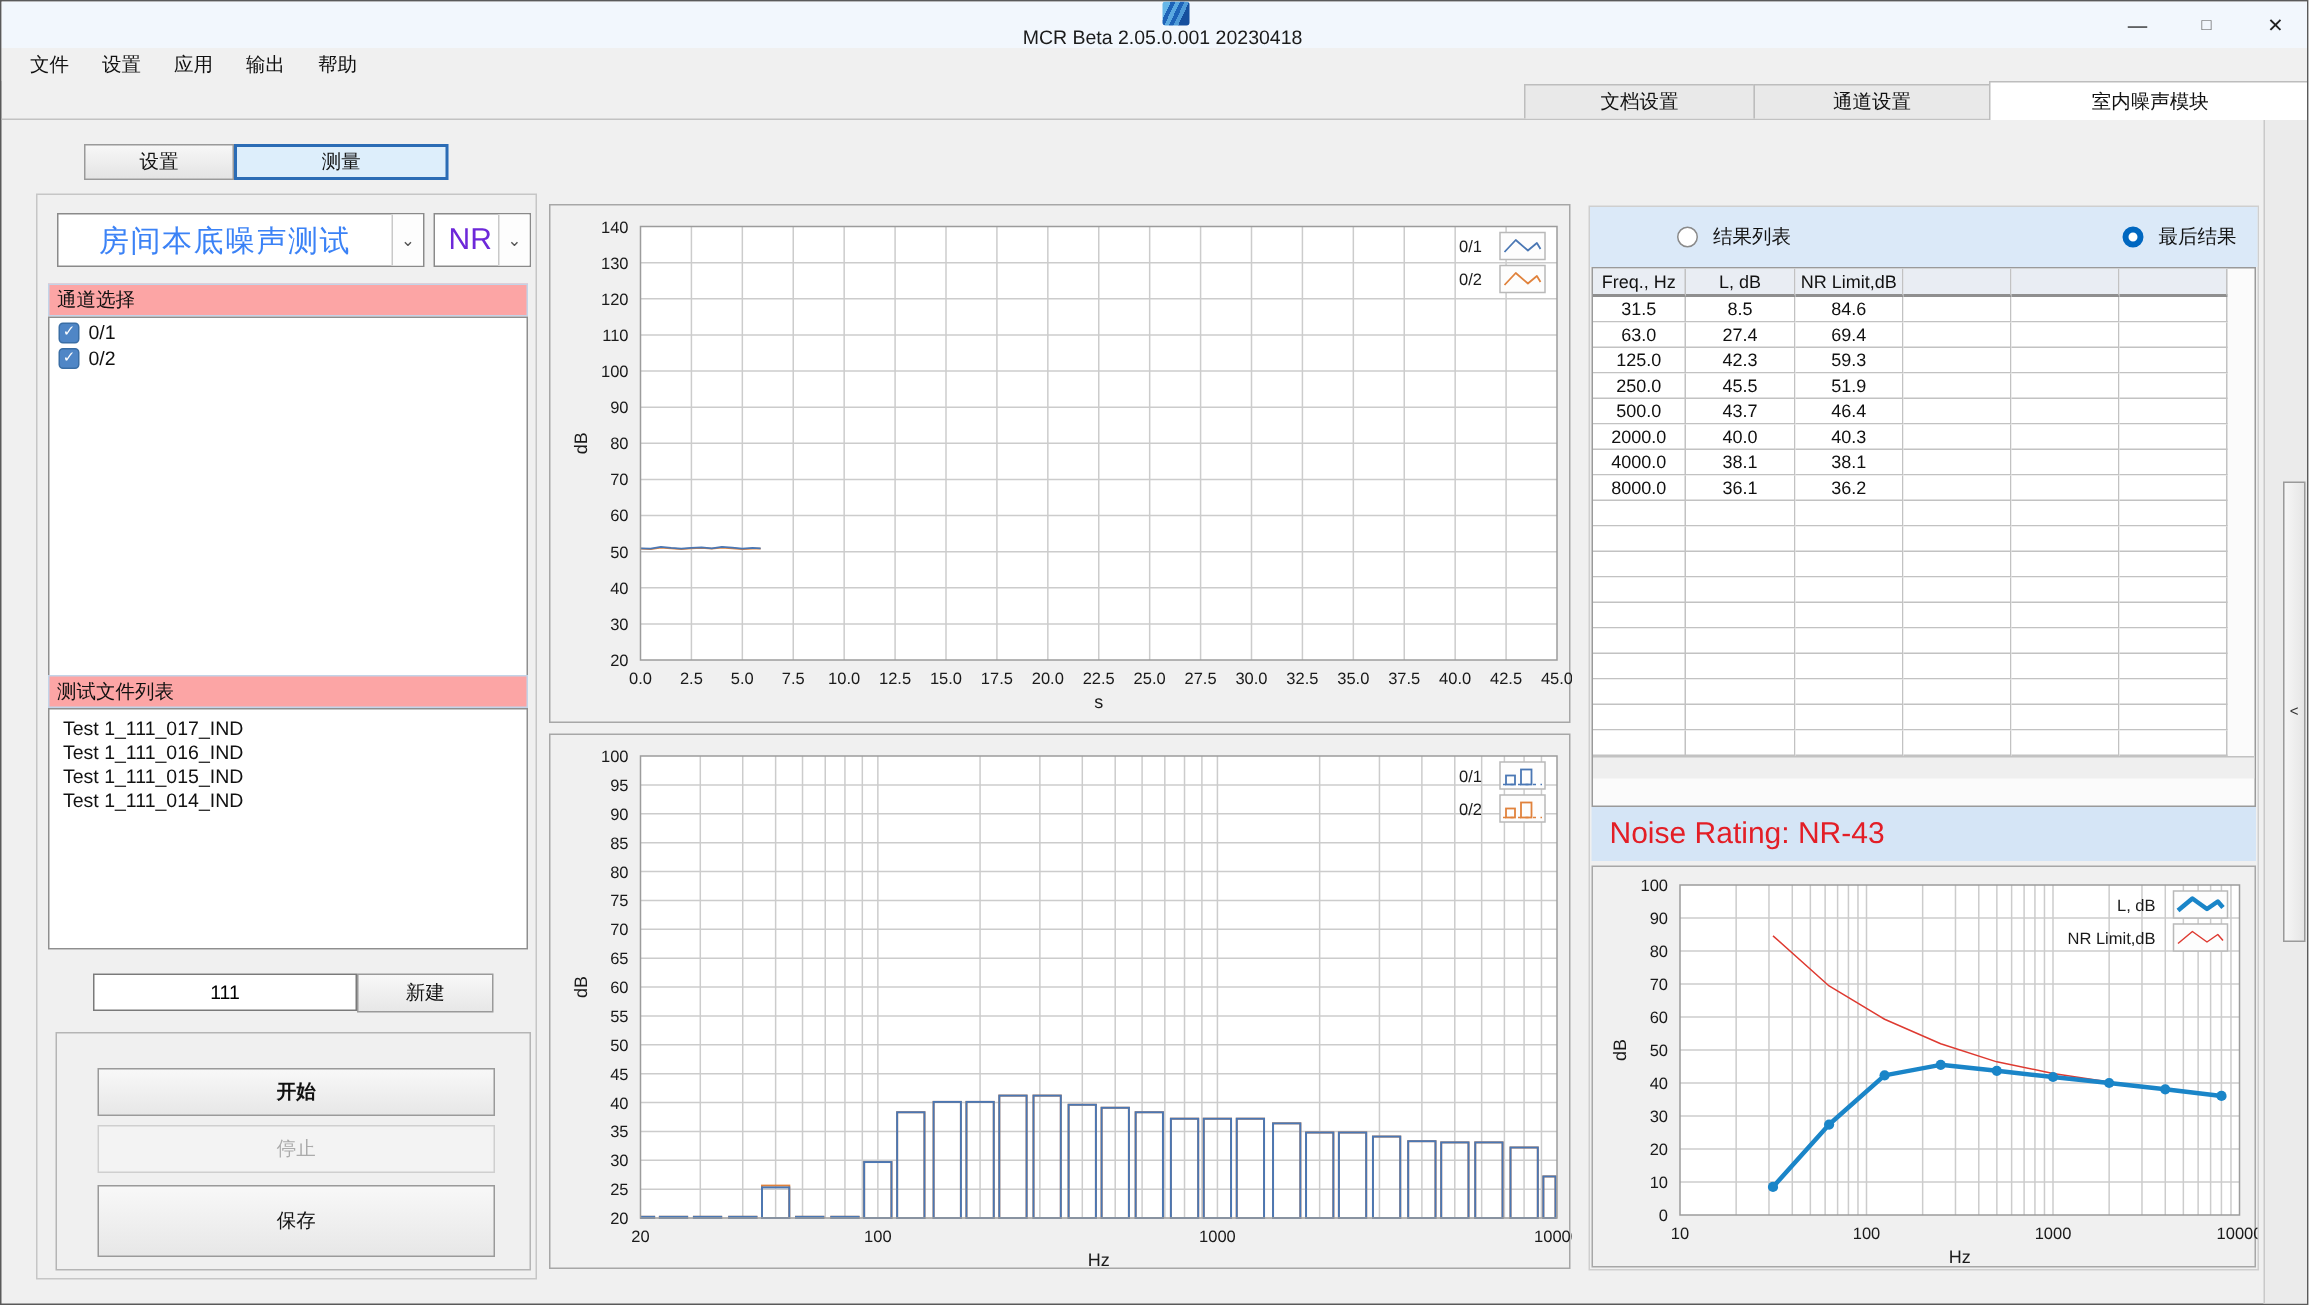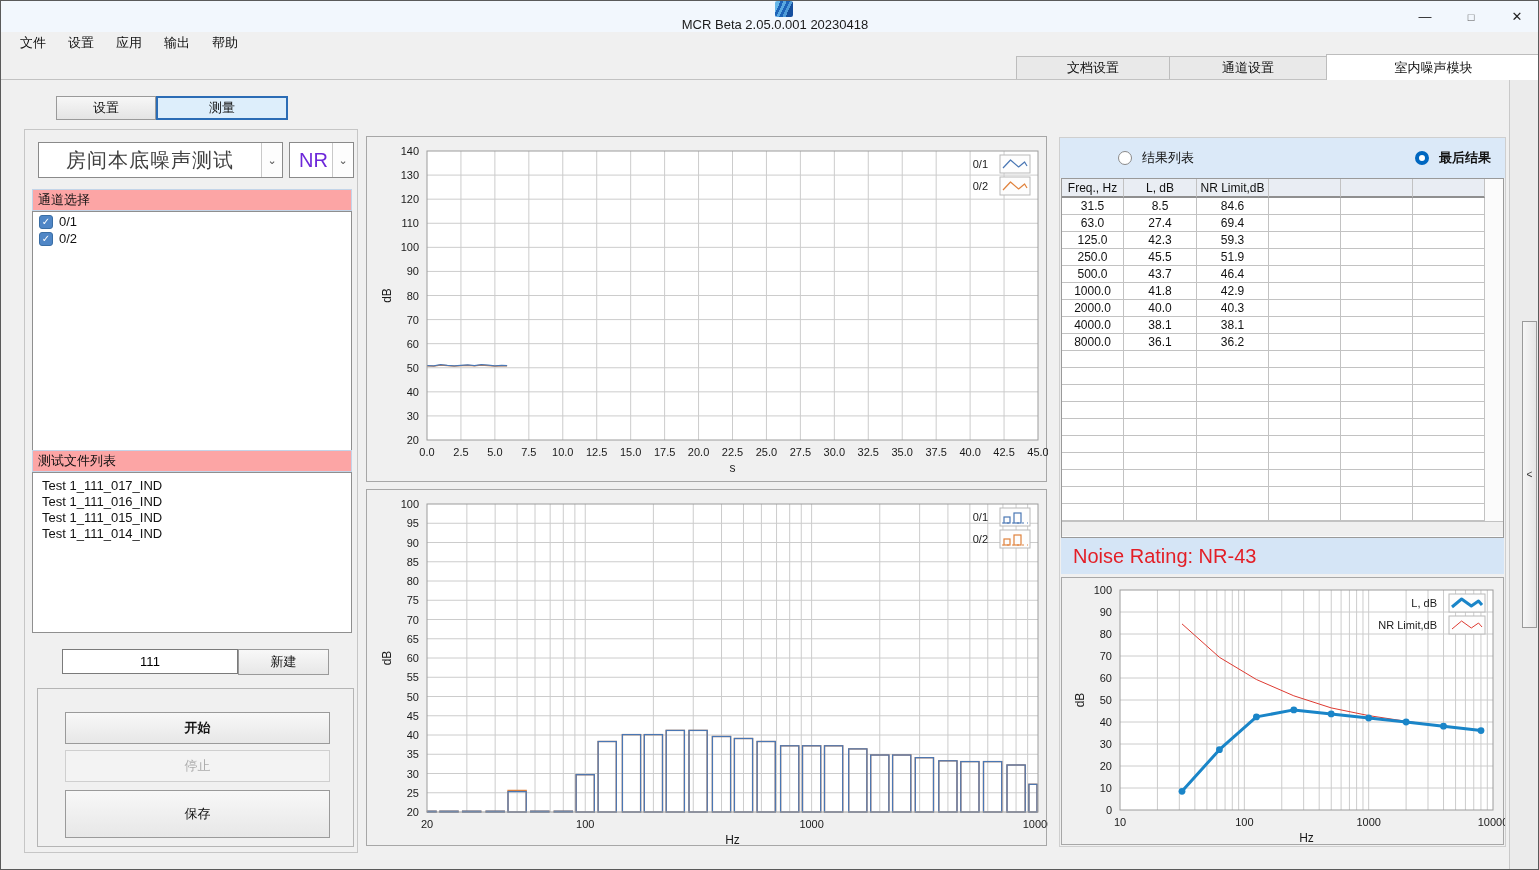--- a/index.html
+++ b/index.html
@@ -33,21 +33,21 @@
     font-size:13px; margin-right:-1px; }
   .tab.sel { background:#fff; height:26px; margin-bottom:-1px; z-index:2; }
   
   .subtab { position:absolute; height:24px; display:flex; align-items:center; justify-content:center; font-size:13px; }
   .subtab.plain { background:linear-gradient(#f7f7f7,#e4e4e4); border:1px solid #9a9a9a; }
   .subtab.sel   { background:#ddeefb; border:2px solid #2b6cb5; }
   
   .panelbox { position:absolute; border:1px solid #c6c6c6; background:#f0f0f0; }
   .combo { position:absolute; background:#fff; border:1px solid #8a8a8a; display:flex; align-items:center; }
   .combo .val { flex:1; text-align:center; overflow:hidden; white-space:nowrap; }
-  .combo .val.red { color:#404040; font-family:Liberation Mono, monospace; font-size:20px; letter-spacing:1px; }
+  .combo .val.red { color:#3b82f6; font-family:Liberation Mono, monospace; font-size:20px; letter-spacing:1px; }
   .combo .val.nr { font-size:20px; color:#6d28d9; text-align:left; padding-left:9px; }
   .combo .arrow { width:21px; align-self:stretch; border-left:1px solid #c9c9c9;
     display:flex; align-items:center; justify-content:center; color:#555; font-size:11px; background:#fdfdfd; }
   .sechead { position:absolute; background:#fca5a5; font-size:13px; display:flex; align-items:center; padding-left:5px; border:1px solid #c3d4e8; }
   .listbox { position:absolute; background:#fff; border:1px solid #8f8f8f; overflow:hidden; }
   .chanrow { display:flex; align-items:center; gap:6px; padding:2px 0 0 6px; font-size:13px; }
   .cbx { width:14px; height:14px; background:#4f86c6; border:1px solid #3a6ea5; border-radius:3px;
     color:#fff; font-size:10px; display:flex; align-items:center; justify-content:center; }
   .filerow { font-size:13px; padding:1px 0 0 9px; white-space:nowrap; }
   .txtinput { position:absolute; background:#fff; border:1px solid #7a7a7a; font-size:13px;
@@ -106,21 +106,21 @@
       <div class="menu-item">帮助</div>
     </div>
 
   <div class="tabstrip" id="tabstrip">
       <div class="tab" style="width: 154px;">文档设置</div>
       <div class="tab" style="width: 158px;">通道设置</div>
       <div class="tab sel" style="width: 215px;">室内噪声模块</div>
     </div>
 
   <div class="subtab plain" style="left:55px; top:95px; width:100px;">设置</div>
-  <div class="subtab sel" style="left:155px; top:95px; width:132px;">测量</div>
+  <div class="subtab sel" style="left:155px; top:95px; width:143px;">测量</div>
 
   <div class="panelbox" style="left:23px; top:128px; width:334px; height:724px;">
 
     <div class="combo" style="left:13px; top:12px; width:245px; height:36px;">
       <div class="val red">房间本底噪声测试</div>
       <div class="arrow">⌄</div>
     </div>
     <div class="combo" style="left:264px; top:12px; width:65px; height:36px;">
       <div class="val nr">NR</div>
       <div class="arrow">⌄</div>
@@ -363,21 +363,21 @@
         <line x1="635" y1="55" x2="661" y2="55" stroke="#e0823c" stroke-dasharray="2 3"></line>
         <text class="tk" x="621" y="53" text-anchor="end" font-size="12">0/2</text>
       </svg></div>
 
   <div class="panelbox" style="left:1058px; top:136px; width:447px; height:710px; border-color:#cfcfcf;">
 
     <div class="radiobar">
       <span class="radio off" style="margin-left:22px;"></span>
       <span style="margin-left:10px;">结果列表</span>
       <span class="radio on" style="margin-left:auto;"></span>
-      <span style="margin-left:10px; margin-right:14px;font-weight:bold;">最后结果</span>
+      <span style="margin-left:10px; margin-right:14px;">最后结果</span>
     </div>
 
     <div class="results-wrap" id="results-table">
         <div class="tr head">
           <div class="td">Freq., Hz</div>
           <div class="td">L, dB</div>
           <div class="td">NR Limit,dB</div>
           <div class="td"></div>
           <div class="td"></div>
           <div class="td"></div>
@@ -411,28 +411,20 @@
           <div class="td">45.5</div>
           <div class="td">51.9</div>
           <div class="td"></div>
           <div class="td"></div>
           <div class="td"></div>
         </div>
         <div class="tr">
           <div class="td">500.0</div>
           <div class="td">43.7</div>
           <div class="td">46.4</div>
-          <div class="td"></div>
-          <div class="td"></div>
-          <div class="td"></div>
-        </div>
-        <div class="tr">
-          <div class="td">1000.0</div>
-          <div class="td">41.8</div>
-          <div class="td">42.9</div>
           <div class="td"></div>
           <div class="td"></div>
           <div class="td"></div>
         </div>
         <div class="tr">
           <div class="td">2000.0</div>
           <div class="td">40.0</div>
           <div class="td">40.3</div>
           <div class="td"></div>
           <div class="td"></div>

